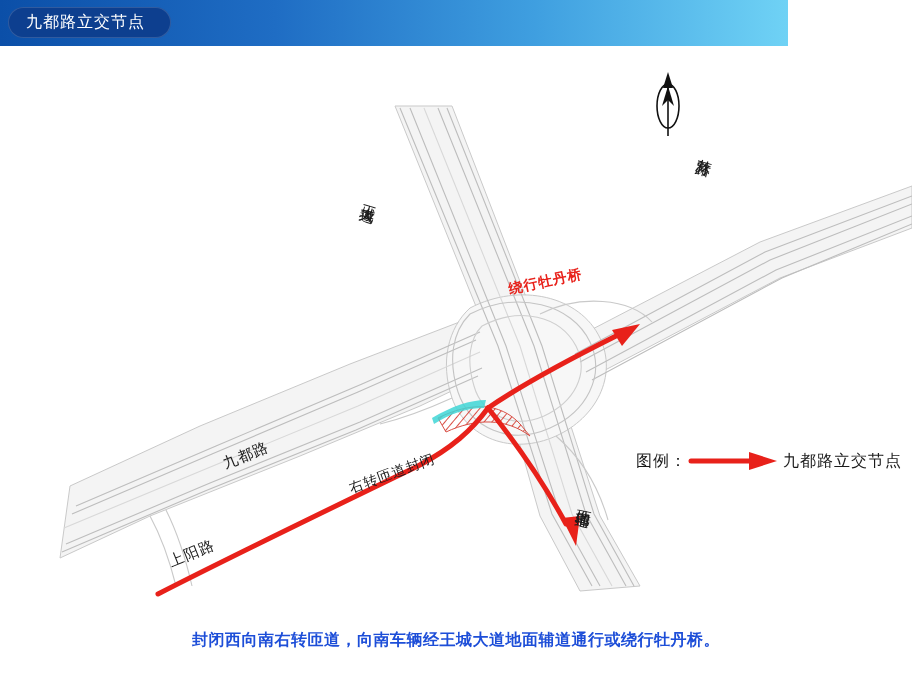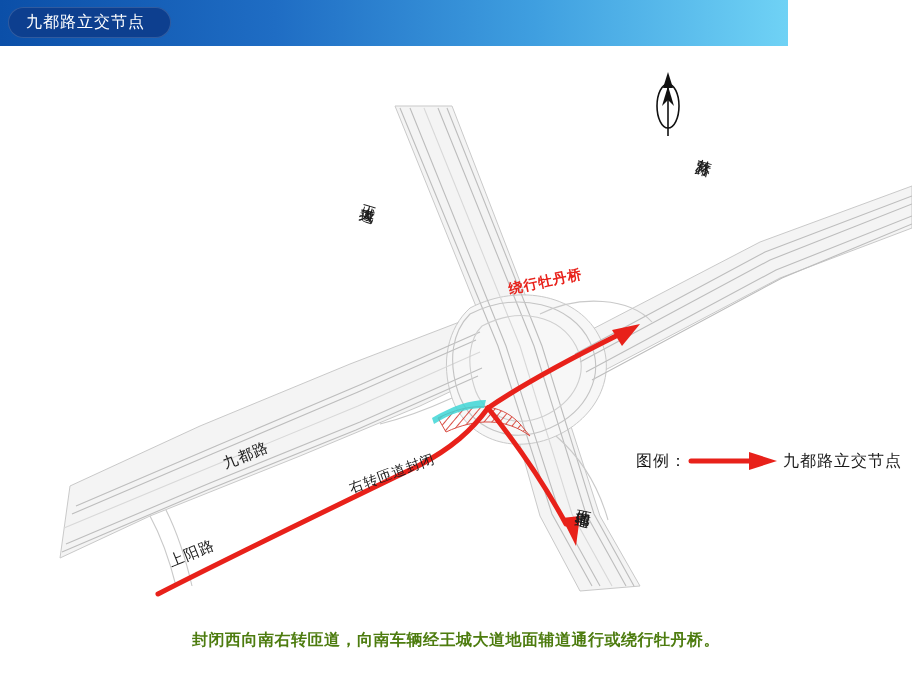--- a/index.html
+++ b/index.html
@@ -99,21 +99,21 @@
   }
 
   
   #caption {
     position: absolute;
     left: 0;
     top: 630px;
     width: 912px;
     text-align: center;
     font-size: 16px;
-    color: #4d7c0f;
+    color: #1d4ed8;
     font-weight: bold;
     letter-spacing: 0.5px;
   }
 </style>
 </head>
 <body>
 
 <div id="header-banner">
   <div id="header-pill">
     <span id="header-pill-text">九都路立交节点</span>

